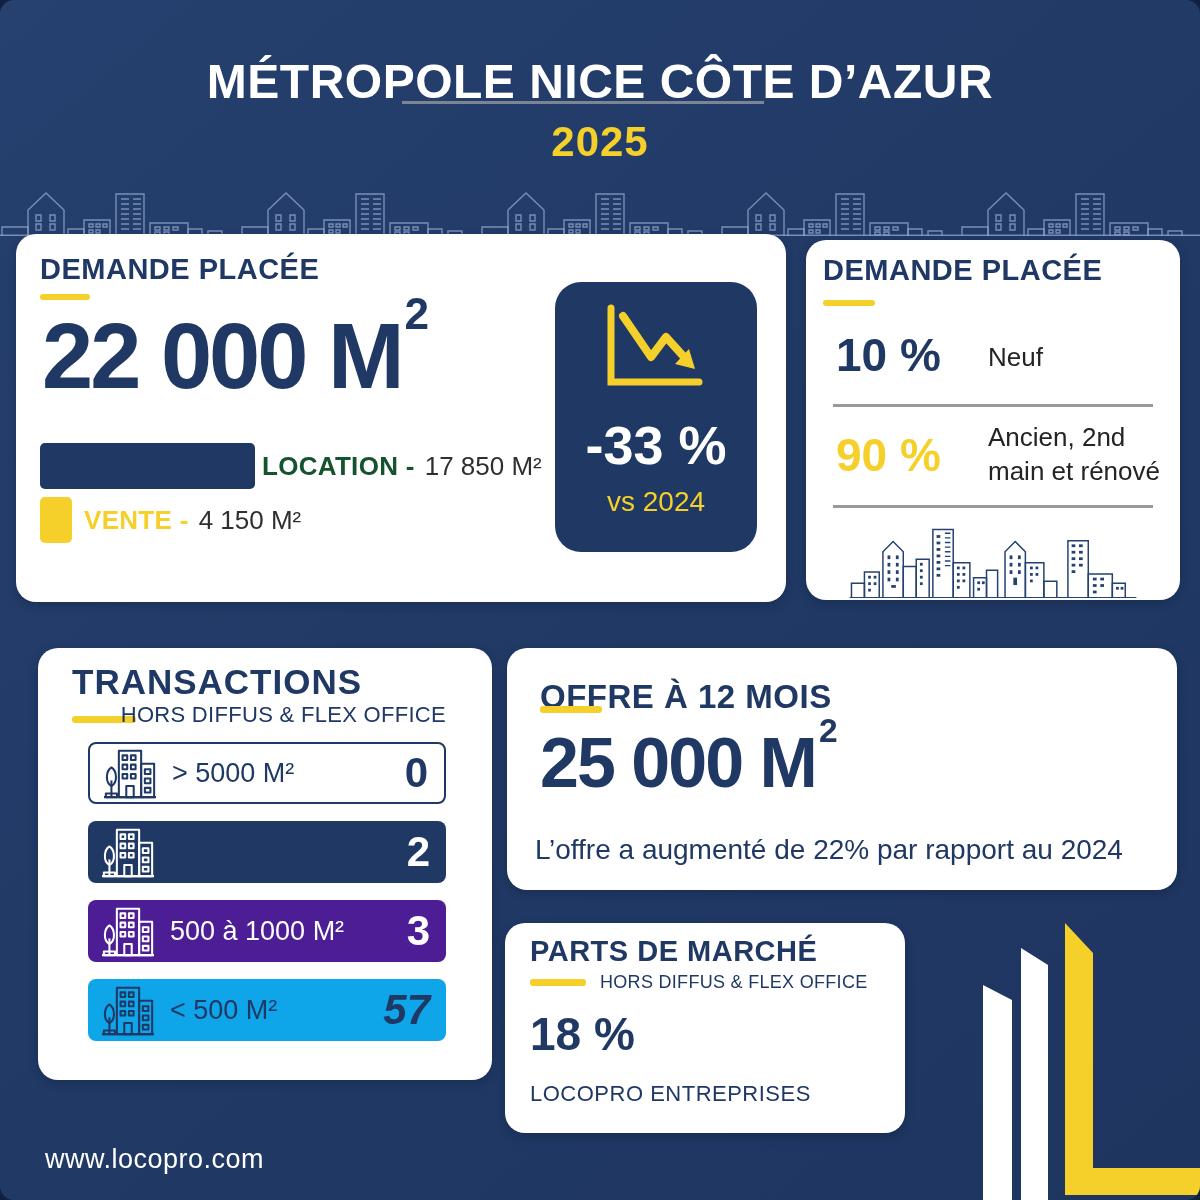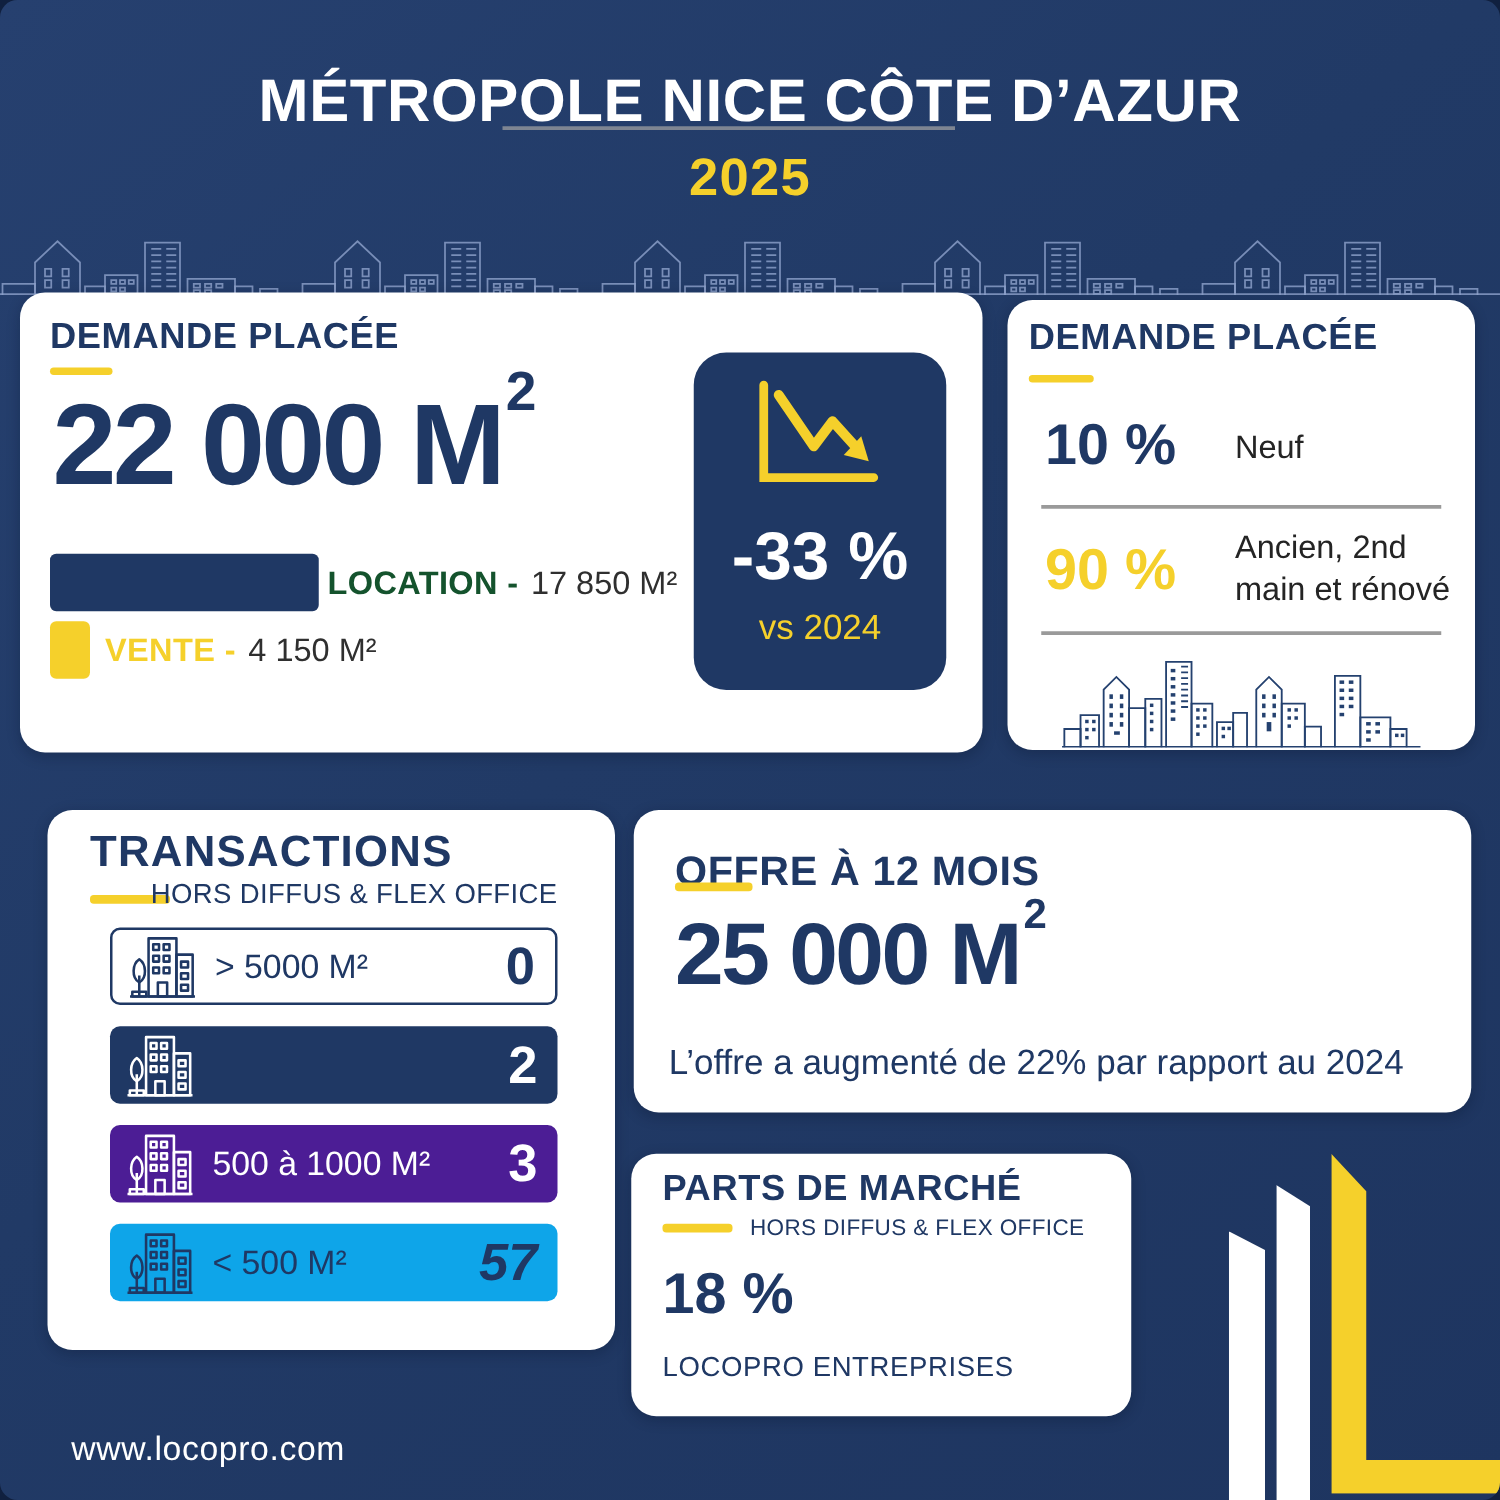--- a/index.html
+++ b/index.html
@@ -80,21 +80,21 @@
   .card-offre .yellow-rule{left:33px;top:58px;width:62px;height:7px;}
   .offre-big{left:33px;top:80px;font-size:70px;letter-spacing:-2px;}
   .offre-caption{position:absolute;left:28px;top:186px;color:#1f3864;font-size:28px;white-space:nowrap;}
   
   .card-parts h2{left:25px;top:12px;font-size:29px;}
   .card-parts .yellow-rule{left:25px;top:56px;width:56px;height:7px;}
   .parts-subtitle{position:absolute;left:95px;top:49px;color:#1f3864;font-size:18px;letter-spacing:.3px;white-space:nowrap;}
   .parts-value{position:absolute;left:25px;top:88px;color:#1f3864;font-size:46px;font-weight:700;line-height:1;}
   .parts-caption{position:absolute;left:25px;top:158px;color:#1f3864;font-size:22px;font-weight:400;letter-spacing:.5px;white-space:nowrap;}
   
-  .footer-url{left:57px;top:1144px;color:#ffffff;font-size:27px;letter-spacing:.5px;}
+  .footer-url{left:45px;top:1144px;color:#ffffff;font-size:27px;letter-spacing:.5px;}
   .logo-bar{position:absolute;background:#ffffff;}
   .logo-bar1{left:983px;top:985px;width:29px;height:215px;clip-path:polygon(0 0,100% 15px,100% 100%,0 100%);}
   .logo-bar2{left:1021px;top:948px;width:27px;height:252px;clip-path:polygon(0 0,100% 17px,100% 100%,0 100%);}
   .logo-l{position:absolute;left:1065px;top:923px;width:135px;height:272px;background:#f5d02b;
     clip-path:polygon(0 0,28px 30px,28px 245px,100% 245px,100% 100%,0 100%);}
 </style>
 </head>
 <body>
 
 <div class="canvas">

